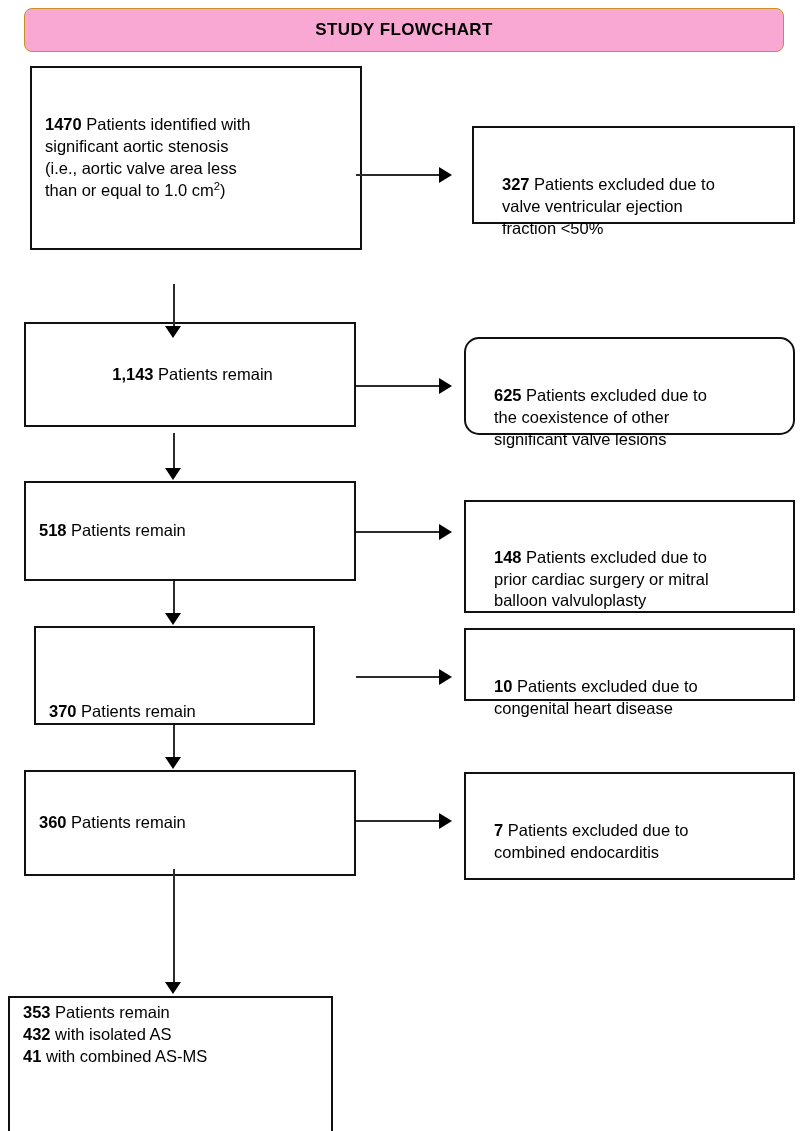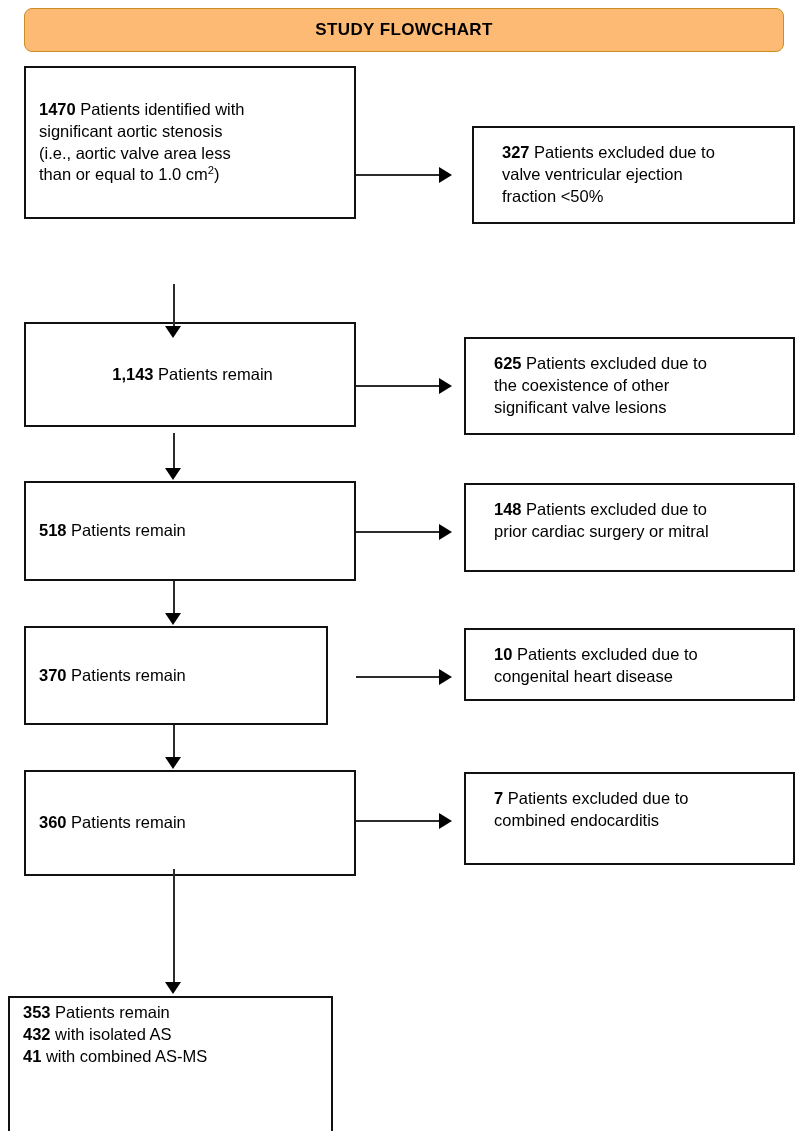--- a/index.html
+++ b/index.html
@@ -19,21 +19,21 @@
     background: #ffffff;
   }
 
   
   .banner {
     position: absolute;
     left: 24px;
     top: 8px;
     width: 760px;
     height: 44px;
-    background: #fdba74;
+    background: #f9a8d4;
     border: 1.5px solid #c98f21;
     border-radius: 8px;
     display: flex;
     align-items: center;
     justify-content: center;
     box-sizing: border-box;
   }
   .banner-title {
     font-size: 17px;
     font-weight: bold;
@@ -60,20 +60,21 @@
   .box.align-top {
     justify-content: flex-start;
   }
   .main-box .box-text {
     padding-left: 13px;
     padding-right: 8px;
   }
   .side-box .box-text {
     padding-left: 28px;
     padding-right: 10px;
+    margin-top: 32px;
   }
   .side-box.align-top .box-text {
     padding-top: 14px;
   }
   .num {
     font-weight: bold;
   }
   sup {
     font-size: 0.68em;
     vertical-align: super;
@@ -110,42 +111,42 @@
 </style>
 </head>
 <body>
 
 <div id="canvas">
 
   <div class="banner">
     <div class="banner-title">STUDY FLOWCHART</div>
   </div>
 
-  <div class="box main-box" style="left:24px; top:66px; width:332px; height:153px;">
+  <div class="box main-box" style="left:30px; top:66px; width:332px; height:184px;">
     <div class="box-text">
       <div><span class="num">1470</span><span> Patients identified with</span></div>
       <div><span>significant aortic stenosis</span></div>
       <div><span>(i.e., aortic valve area less</span></div>
       <div><span>than or equal to 1.0 cm</span><sup>2</sup><span>)</span></div>
     </div>
   </div>
 
   <div class="box main-box" style="left:24px; top:322px; width:332px; height:105px;align-items:center;">
     <div class="box-text">
       <div><span class="num">1,143</span><span> Patients remain</span></div>
     </div>
   </div>
 
   <div class="box main-box" style="left:24px; top:481px; width:332px; height:100px;">
     <div class="box-text">
       <div><span class="num">518</span><span> Patients remain</span></div>
     </div>
   </div>
 
-  <div class="box main-box" style="left:24px; top:626px; width:304px; height:99px;">
+  <div class="box main-box" style="left:34px; top:626px; width:281px; height:99px;justify-content:flex-end;">
     <div class="box-text">
       <div><span class="num">370</span><span> Patients remain</span></div>
     </div>
   </div>
 
   <div class="box main-box" style="left:24px; top:770px; width:332px; height:106px;">
     <div class="box-text">
       <div><span class="num">360</span><span> Patients remain</span></div>
     </div>
   </div>
@@ -159,43 +160,44 @@
   </div>
 
   <div class="box side-box align-top" style="left:472px; top:126px; width:323px; height:98px;">
     <div class="box-text">
       <div><span class="num">327</span><span> Patients excluded due to</span></div>
       <div><span>valve ventricular ejection</span></div>
       <div><span>fraction &lt;50%</span></div>
     </div>
   </div>
 
-  <div class="box side-box align-top" style="left:464px; top:337px; width:331px; height:98px;">
+  <div class="box side-box align-top" style="left:464px; top:337px; width:331px; height:98px;border-radius:15px;">
     <div class="box-text">
       <div><span class="num">625</span><span> Patients excluded due to</span></div>
       <div><span>the coexistence of other</span></div>
       <div><span>significant valve lesions</span></div>
     </div>
   </div>
 
-  <div class="box side-box align-top" style="left:464px; top:483px; width:331px; height:89px;">
+  <div class="box side-box align-top" style="left:464px; top:500px; width:331px; height:113px;justify-content:center;">
     <div class="box-text">
       <div><span class="num">148</span><span> Patients excluded due to</span></div>
       <div><span>prior cardiac surgery or mitral</span></div>
+      <div><span>balloon valvuloplasty</span></div>
     </div>
   </div>
 
   <div class="box side-box align-top" style="left:464px; top:628px; width:331px; height:73px;">
     <div class="box-text">
       <div><span class="num">10</span><span> Patients excluded due to</span></div>
       <div><span>congenital heart disease</span></div>
     </div>
   </div>
 
-  <div class="box side-box align-top" style="left:464px; top:772px; width:331px; height:93px;">
+  <div class="box side-box align-top" style="left:464px; top:772px; width:331px; height:108px;">
     <div class="box-text">
       <div><span class="num">7</span><span> Patients excluded due to</span></div>
       <div><span>combined endocarditis</span></div>
     </div>
   </div>
 
   <div class="v-line" style="left:173px; top:284px; height:44px;"></div>
   <div class="v-arrowhead" style="left:165px; top:326px;"></div>
 
   <div class="v-line" style="left:173px; top:433px; height:37px;"></div>

